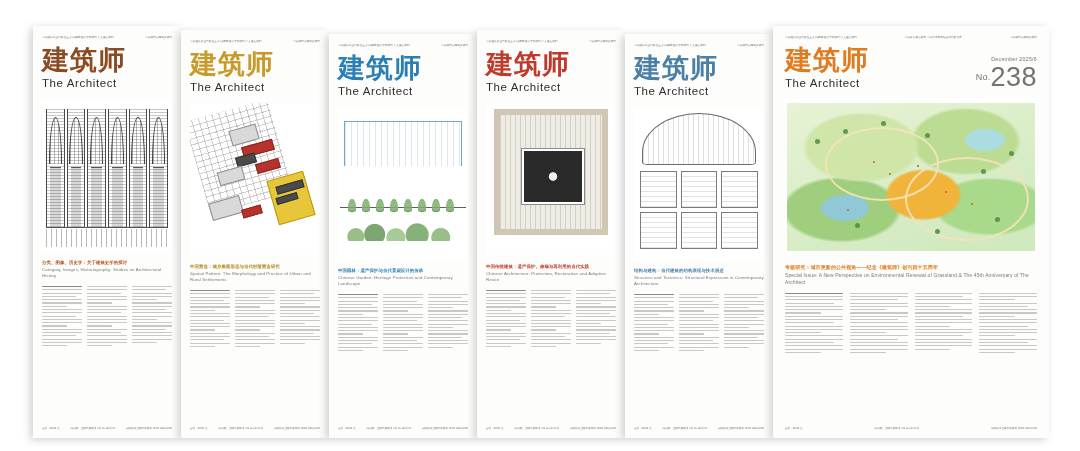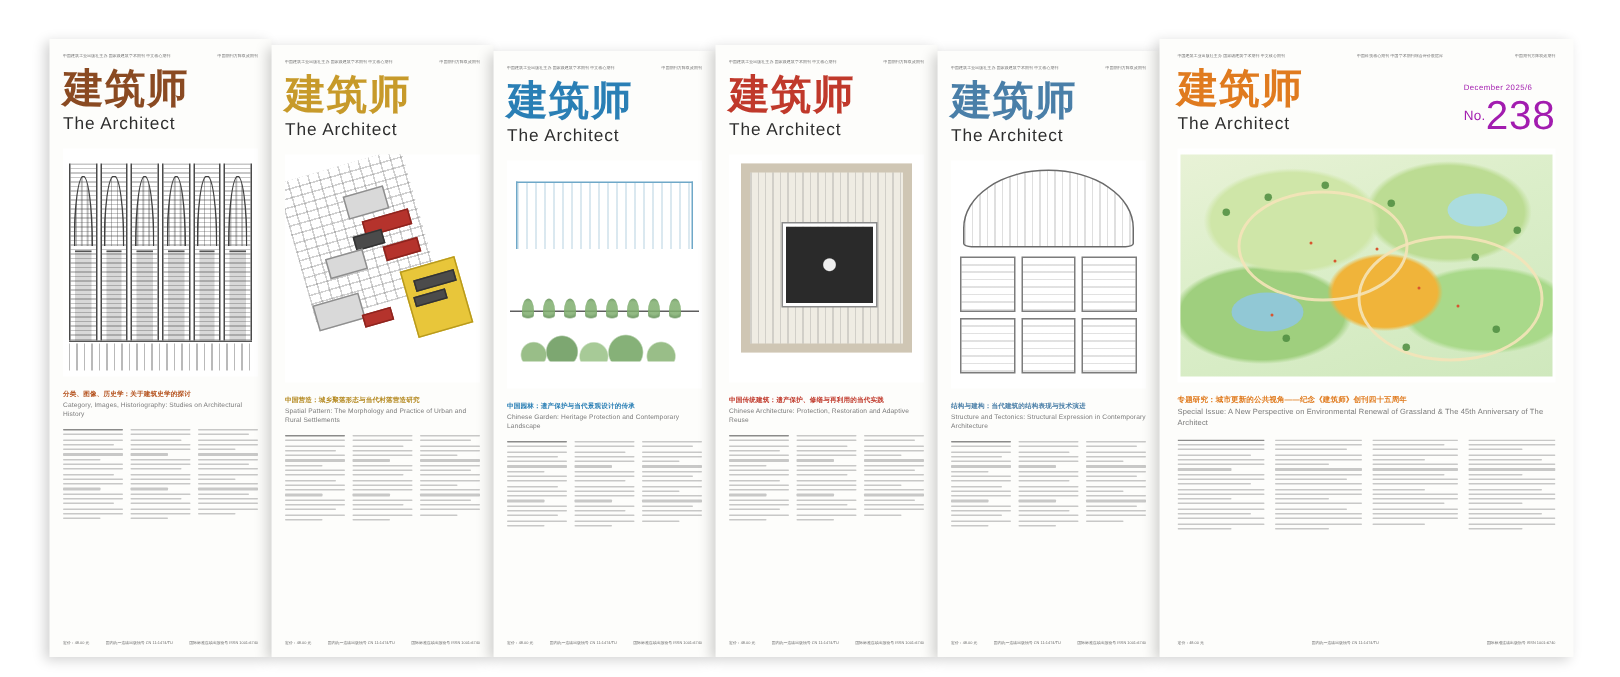--- a/index.html
+++ b/index.html
@@ -68,23 +68,23 @@
     color: #2d2d2d;
     margin: 0 0 2px 0;
     font-weight: 400;
   }
   .title-row {
     display: flex;
     align-items: flex-end;
     justify-content: space-between;
   }
   .issue-block {
-    text-align: left;
+    text-align: right;
     line-height: 1;
-    color: #a21caf;
+    color: #737373;
   }
   .issue-date {
     font-size: 5.2px;
     letter-spacing: .3px;
     display: block;
     margin-bottom: 2px;
   }
   .issue-no {
     font-size: 9px;
     vertical-align: super;

